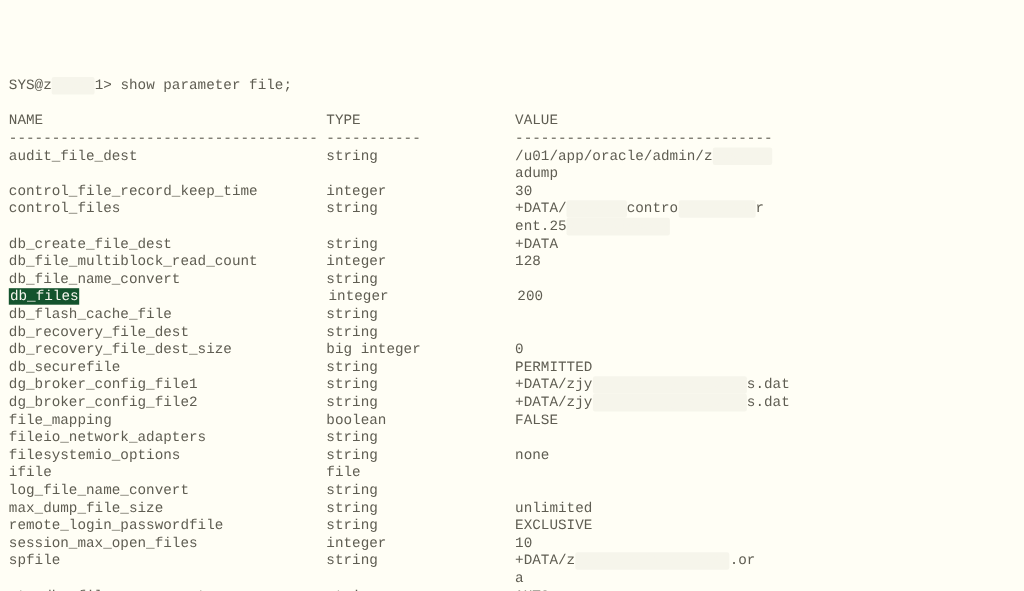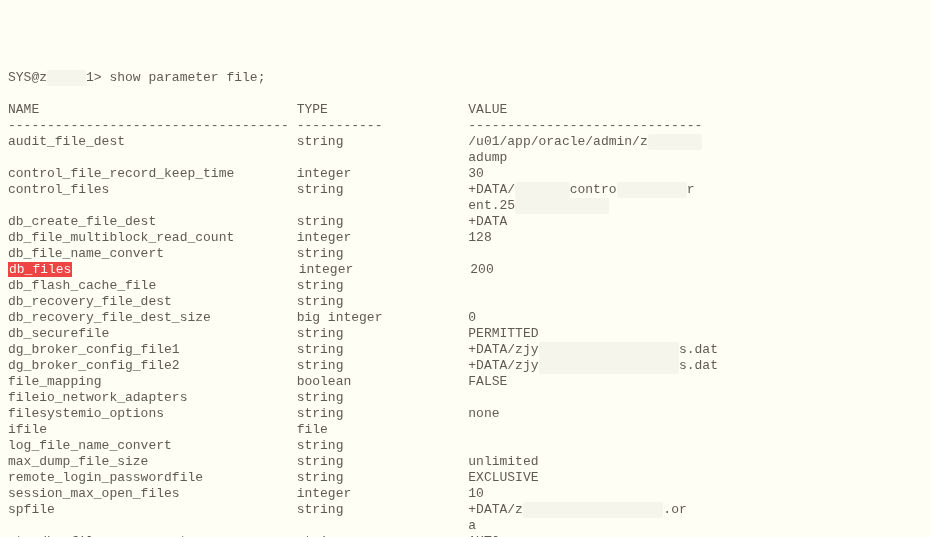--- a/index.html
+++ b/index.html
@@ -8,21 +8,21 @@
       font-family: 'Courier New', monospace;
       font-size: 13px;
       line-height: 16px;
       color: #5f5d52;
       padding: 6px 8px;
       white-space: pre;
       width: 931px;
       overflow: hidden;
     }
     .highlight {
-      background: #ef4444;
+      background: #14532d;
       color: #f8f7ef;
       padding: 0 1px;
     }
     .dashes {
       letter-spacing: 0;
     }
     .redacted {
       background: #f6f5eb;
       color: #f6f5eb;
       display: inline-block;

